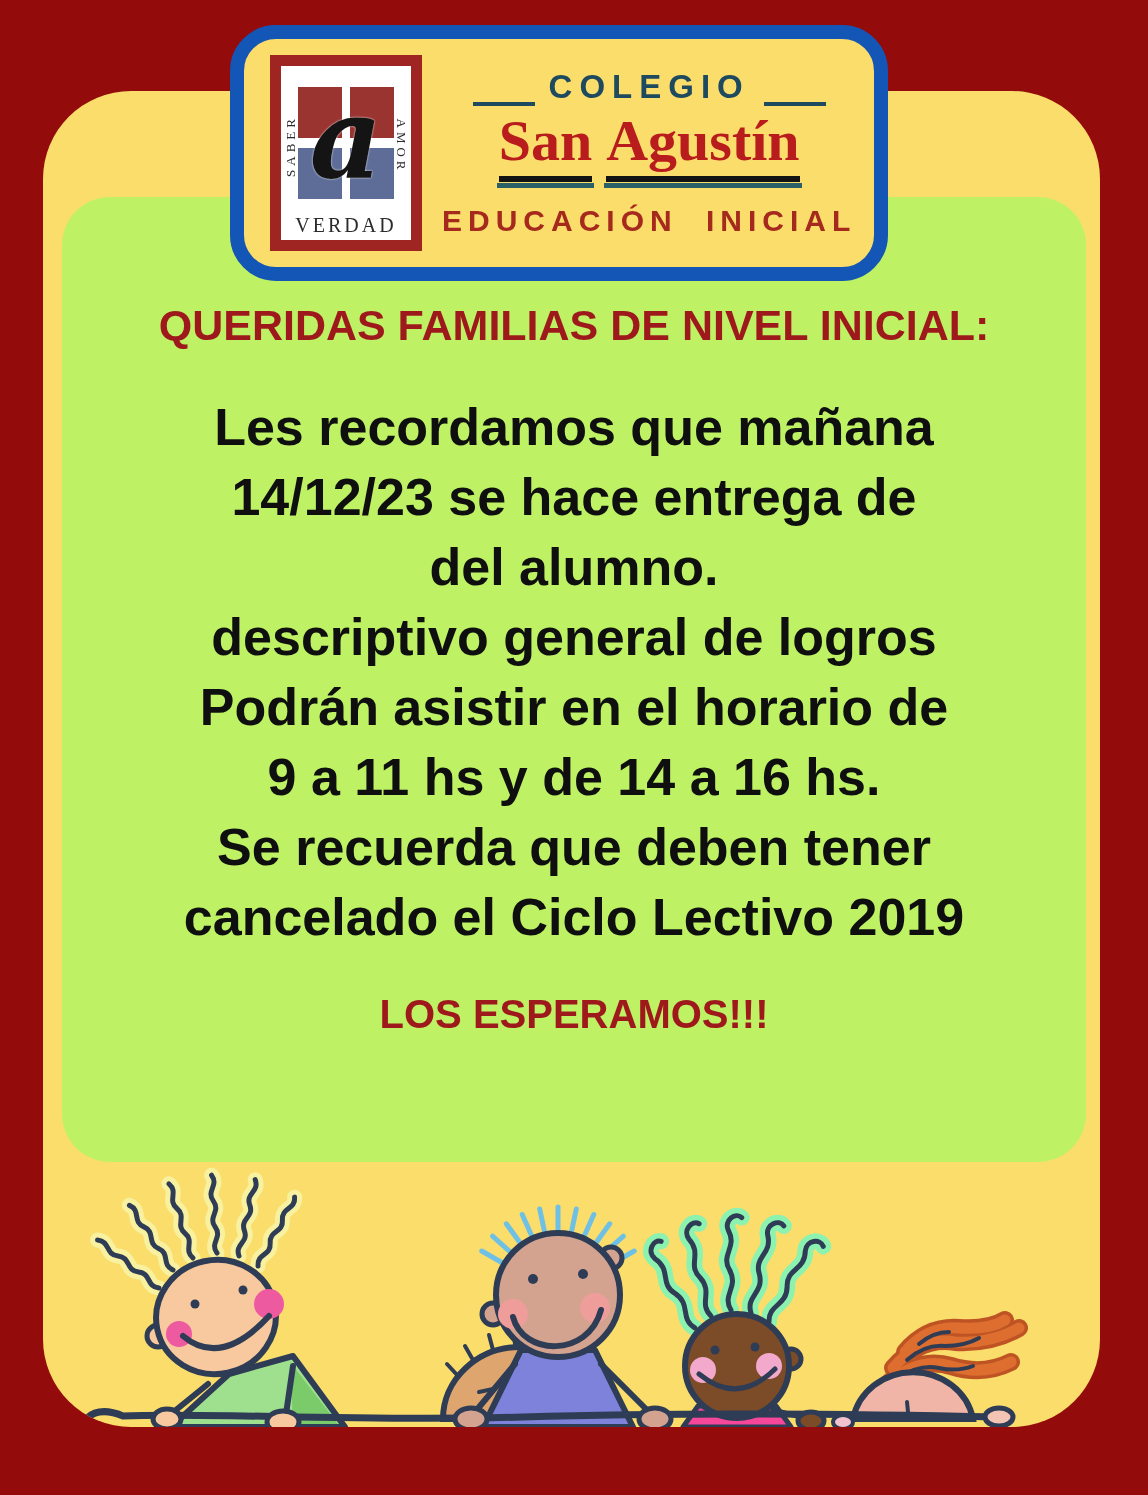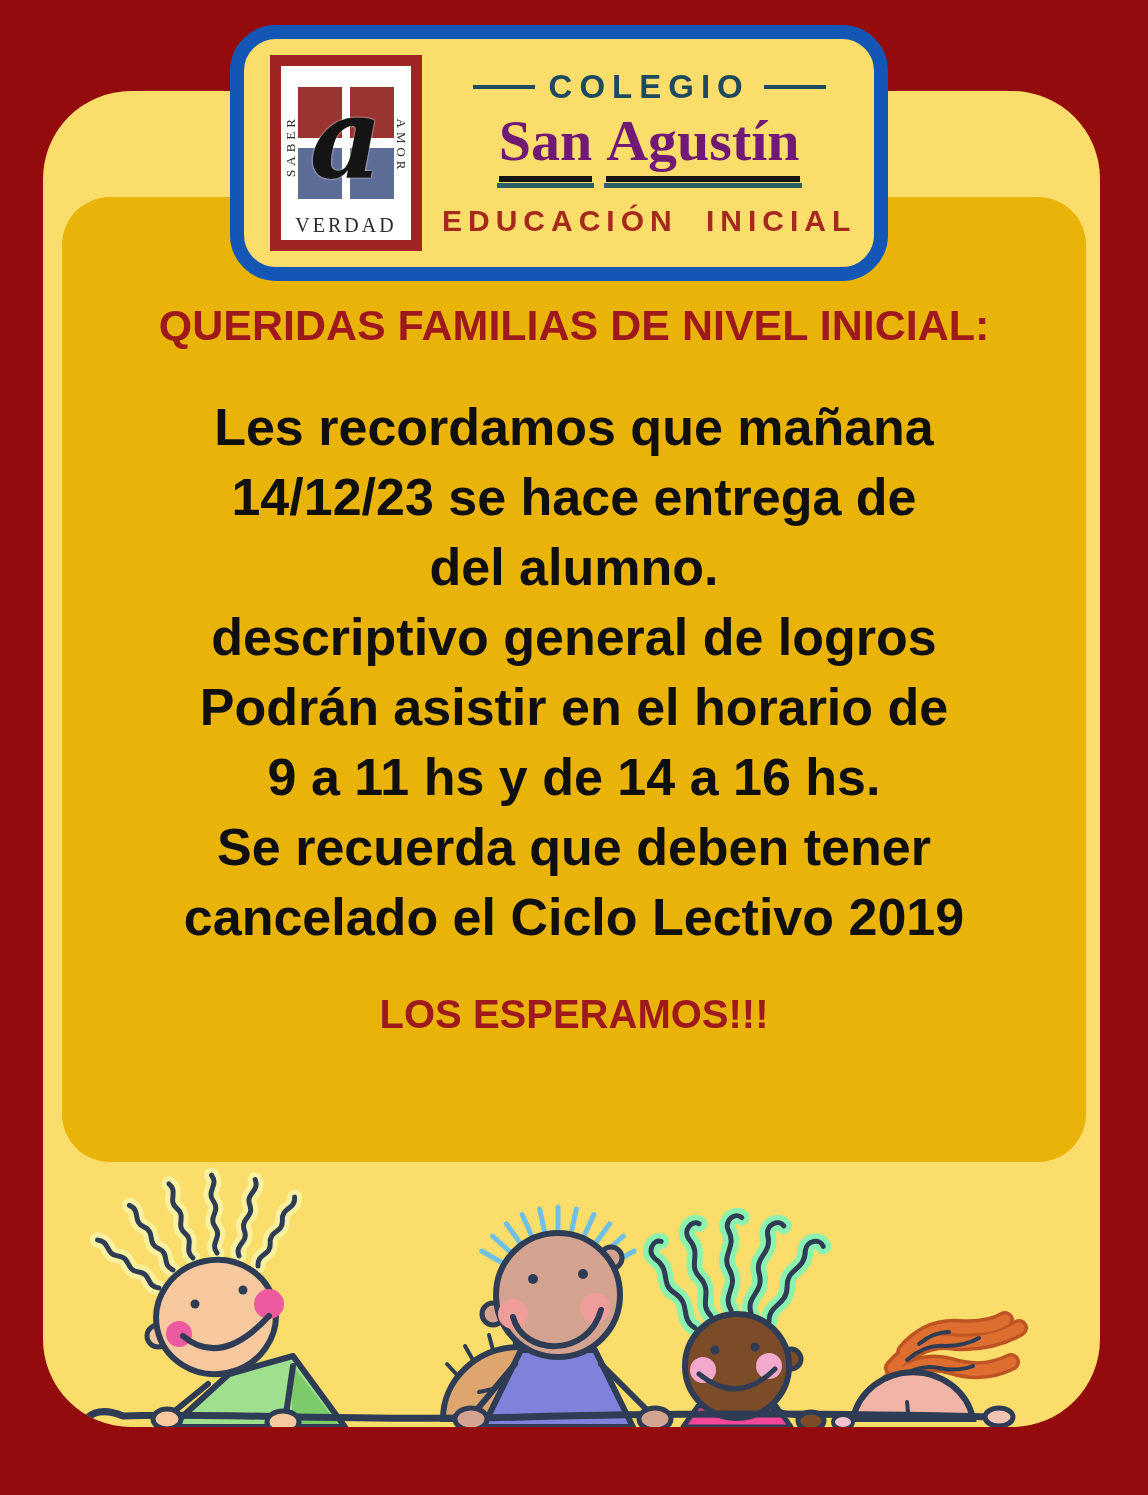--- a/index.html
+++ b/index.html
@@ -6,21 +6,21 @@
   .canvas{
     position:relative;width:1148px;height:1495px;overflow:hidden;
     background:#930B0B;font-family:"Liberation Sans",sans-serif;
   }
   .yellow-card{
     position:absolute;left:43px;top:91px;width:1057px;height:1336px;
     background:#FBDD6B;border-radius:88px;overflow:hidden;
   }
   .white-card{
     position:absolute;left:62px;top:197px;width:1024px;height:965px;
-    background:#eab308;border-radius:48px;
+    background:#bef264;border-radius:48px;
   }
   
   .badge{
     position:absolute;left:230px;top:25px;width:658px;height:256px;
     box-sizing:border-box;background:#FBDD6B;border:14px solid #1356B5;
     border-radius:46px;display:flex;align-items:center;gap:20px;padding:0 26px;
   }
   .logo{
     width:152px;height:196px;box-sizing:border-box;background:#ffffff;
     border:11px solid #9E2522;position:relative;flex:0 0 auto;
@@ -34,25 +34,25 @@
   .script-a{
     position:absolute;inset:-10px 0 0 0;display:flex;align-items:center;justify-content:center;
     font-family:"DejaVu Serif",serif;font-style:italic;font-weight:bold;
     font-size:112px;line-height:1;color:#141414;text-shadow:0 0 2px #fff;
   }
   .motto{position:absolute;font-family:"Liberation Serif",serif;color:#2b2b2b;}
   .motto-left{left:2px;top:46%;transform:translateY(-50%) rotate(180deg);writing-mode:vertical-rl;font-size:13px;letter-spacing:4px;}
   .motto-right{right:2px;top:46%;transform:translateY(-50%);writing-mode:vertical-rl;font-size:13px;letter-spacing:4px;}
   .motto-bottom{bottom:3px;left:50%;transform:translateX(-50%);font-size:20px;letter-spacing:3px;}
   .badge-titles{flex:1;display:flex;flex-direction:column;align-items:center;}
-  .colegio-row{display:flex;align-items:center;gap:14px;color:#1D4A5E;font-weight:bold;font-size:33px;letter-spacing:7px;}
+  .colegio-row{display:flex;align-items:flex-end;gap:14px;color:#1D4A5E;font-weight:bold;font-size:33px;letter-spacing:7px;}
   .colegio-row .rule{width:62px;height:4px;background:#1D4A5E;flex:0 0 auto;}
   .san-agustin{
     margin-top:4px;font-family:"Liberation Serif",serif;font-weight:bold;
-    font-size:58px;line-height:1.08;color:#701a75;white-space:nowrap;
+    font-size:58px;line-height:1.08;color:#b91c1c;white-space:nowrap;
   }
   .san-agustin .word{display:inline-block;border-bottom:6px solid #131313;padding-bottom:4px;position:relative;}
   .san-agustin .word::after{
     content:"";position:absolute;left:-2px;right:-2px;bottom:-12px;height:5px;background:#2A6066;
   }
   .san-agustin .gap{display:inline-block;width:14px;}
   .educacion{margin-top:22px;color:#A52A1D;font-weight:bold;font-size:30px;letter-spacing:6px;word-spacing:14px;white-space:nowrap;}
   
   .greeting{margin:104px 20px 0;text-align:center;font-size:43px;font-weight:bold;color:#9E191C;white-space:nowrap;}
   .body-text{margin-top:42px;text-align:center;font-size:52px;font-weight:bold;color:#0f0f0f;line-height:70px;}

